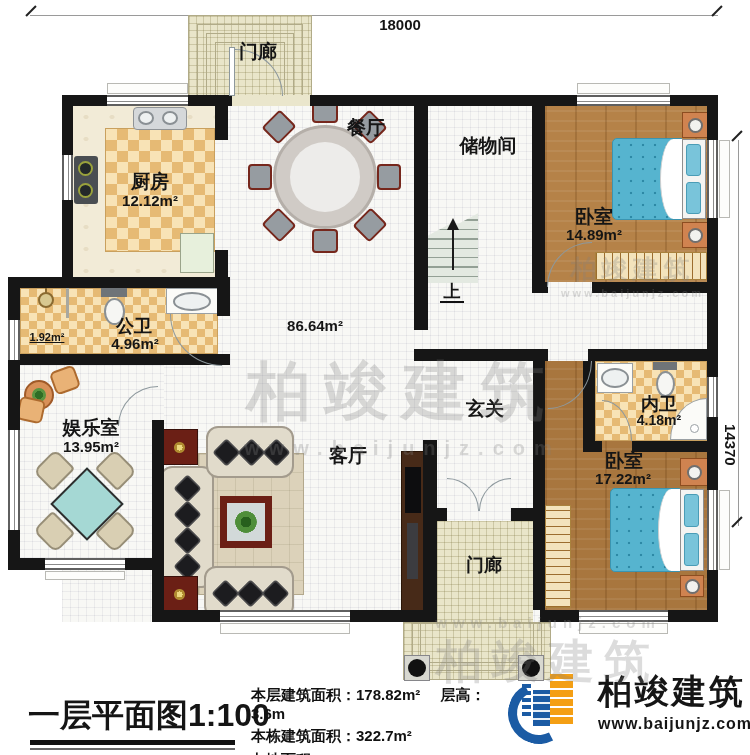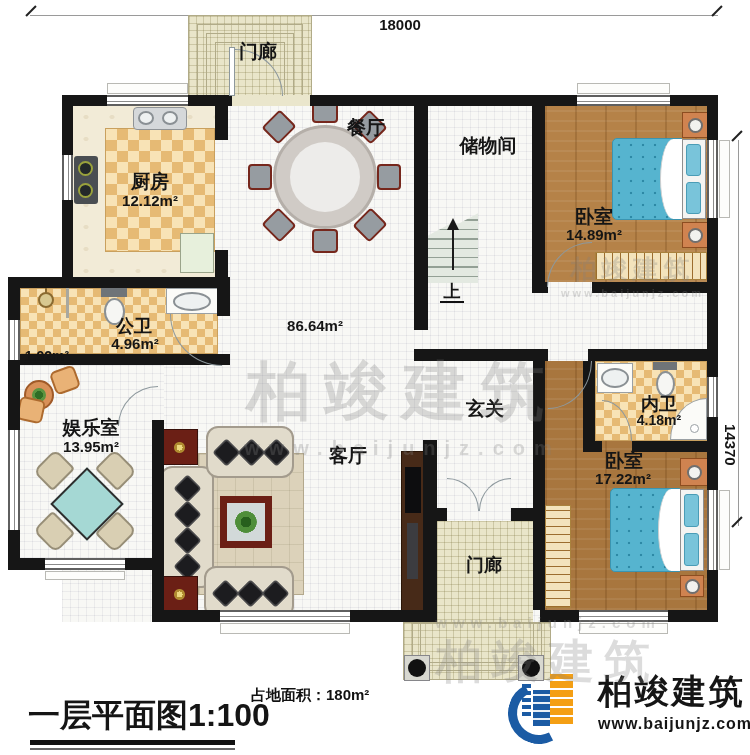--- a/index.html
+++ b/index.html
@@ -255,21 +255,21 @@
   <div class="abs arc arc-tr" style="left:447px;top:478px;width:32px;height:33px;"></div>
   <div class="abs arc arc-tl" style="left:479px;top:478px;width:32px;height:33px;"></div>
 
   <div class="abs lbl" style="left:213px;top:42px;width:90px;font-size:19px;">门廊</div>
   <div class="abs lbl" style="left:118px;top:172px;width:64px;font-size:19px;">厨房</div>
   <div class="abs lbl" style="left:112px;top:193px;width:76px;font-size:15px;">12.12m²</div>
   <div class="abs lbl" style="left:338px;top:118px;width:56px;font-size:19px;">餐厅</div>
   <div class="abs lbl" style="left:446px;top:136px;width:84px;font-size:19px;">储物间</div>
   <div class="abs lbl" style="left:566px;top:207px;width:56px;font-size:19px;">卧室</div>
   <div class="abs lbl" style="left:558px;top:227px;width:72px;font-size:15px;">14.89m²</div>
-  <div class="abs lbl" style="left:17px;top:349px;width:60px;font-size:14px;text-decoration:underline;">1.92m²</div>
+  <div class="abs lbl" style="left:17px;top:332px;width:60px;font-size:11px;text-decoration:underline;">1.92m²</div>
   <div class="abs lbl" style="left:108px;top:317px;width:52px;font-size:18px;">公卫</div>
   <div class="abs lbl" style="left:104px;top:336px;width:62px;font-size:15px;">4.96m²</div>
   <div class="abs lbl" style="left:278px;top:318px;width:74px;font-size:15px;">86.64m²</div>
   <div class="abs lbl" style="left:50px;top:418px;width:82px;font-size:19px;">娱乐室</div>
   <div class="abs lbl" style="left:52px;top:439px;width:78px;font-size:15px;">13.95m²</div>
   <div class="abs lbl" style="left:320px;top:446px;width:56px;font-size:19px;">客厅</div>
   <div class="abs lbl" style="left:457px;top:399px;width:56px;font-size:19px;">玄关</div>
   <div class="abs lbl" style="left:634px;top:395px;width:50px;font-size:18px;">内卫</div>
   <div class="abs lbl" style="left:630px;top:413px;width:58px;font-size:14px;">4.18m²</div>
   <div class="abs lbl" style="left:596px;top:451px;width:56px;font-size:19px;">卧室</div>
@@ -288,20 +288,27 @@
   <div class="abs wm" style="left:368px;top:614px;width:360px;">
     <div style="font-size:15px;letter-spacing:6px;">www.baijunjz.com</div>
     <div style="font-size:46px;letter-spacing:10px;">柏竣建筑</div>
   </div>
 
   <div class="abs lbl" style="left:28px;top:699px;width:232px;font-size:32px;text-align:left;">一层平面图1:100</div>
   <div class="abs" style="left:30px;top:740px;width:205px;height:5px;background:#111;"></div>
   <div class="abs" style="left:30px;top:748px;width:205px;height:2px;background:#666;"></div>
 
   <div class="abs" style="left:251px;top:686px;width:260px;">
+    <div class="ftxt" style="margin-bottom:5px;">
+      <span>本层建筑面积：</span><span>178.82m²</span>
+      <span style="margin-left:16px;">层高：</span><span>3.6m</span>
+    </div>
+    <div class="ftxt" style="margin-bottom:5px;">
+      <span>本栋建筑面积：</span><span>322.7m²</span>
+    </div>
     <div class="ftxt">
       <span>占地面积：</span><span>180m²</span>
     </div>
   </div>
 
   <div class="abs" style="left:502px;top:660px;width:246px;height:92px;">
     <div class="abs" style="left:4px;top:6px;width:88px;height:82px;">
       <div class="abs" style="left:2px;top:16px;width:62px;height:62px;border:9px solid #1b5ba4;border-top-color:transparent;border-right-color:transparent;border-radius:50%;transform:rotate(18deg);"></div>
       <div class="abs" style="left:16px;top:16px;width:9px;height:34px;background:repeating-linear-gradient(0deg,#1b5ba4 0 4px,transparent 4px 7px);"></div>
       <div class="abs" style="left:27px;top:24px;width:17px;height:36px;background:#1b5ba4;background-image:repeating-linear-gradient(0deg,transparent 0 6px,rgba(255,255,255,.9) 6px 8px);"></div>

